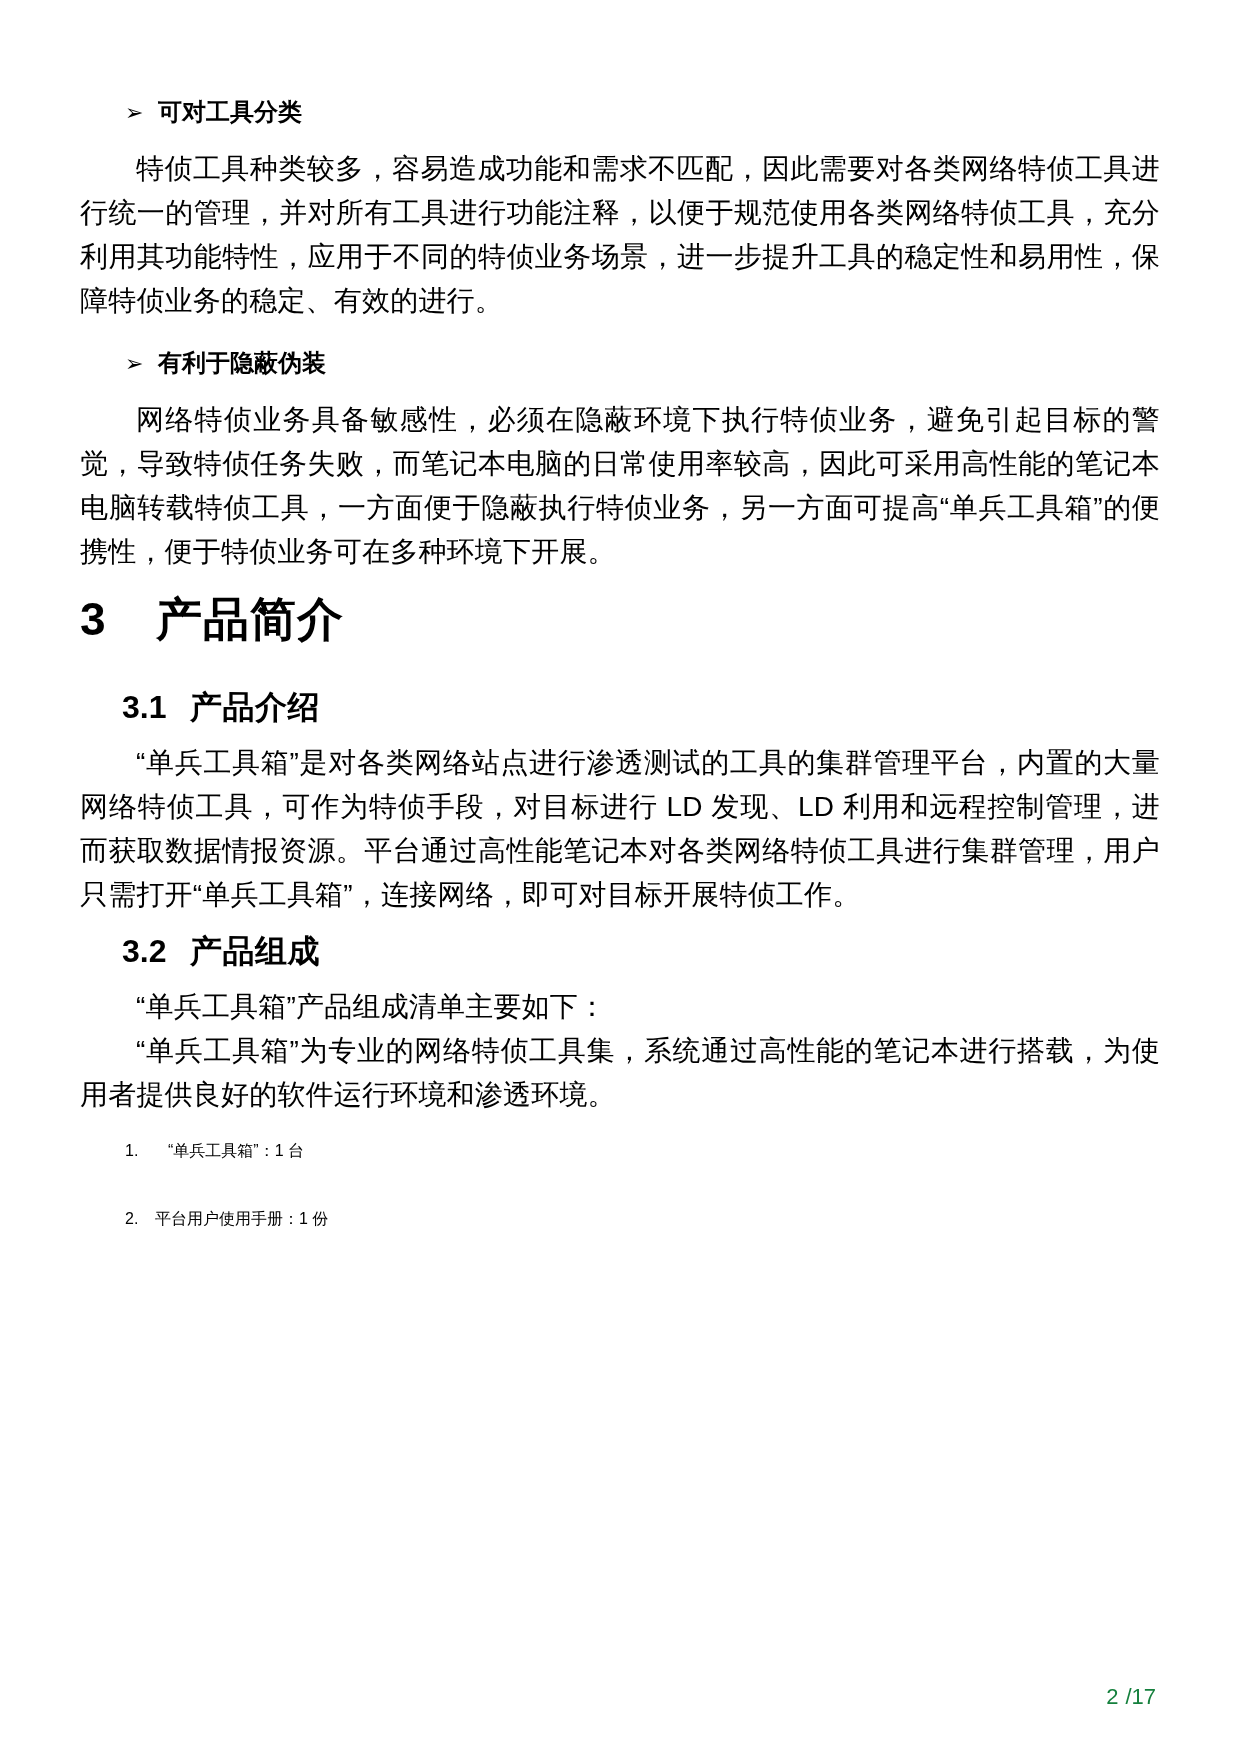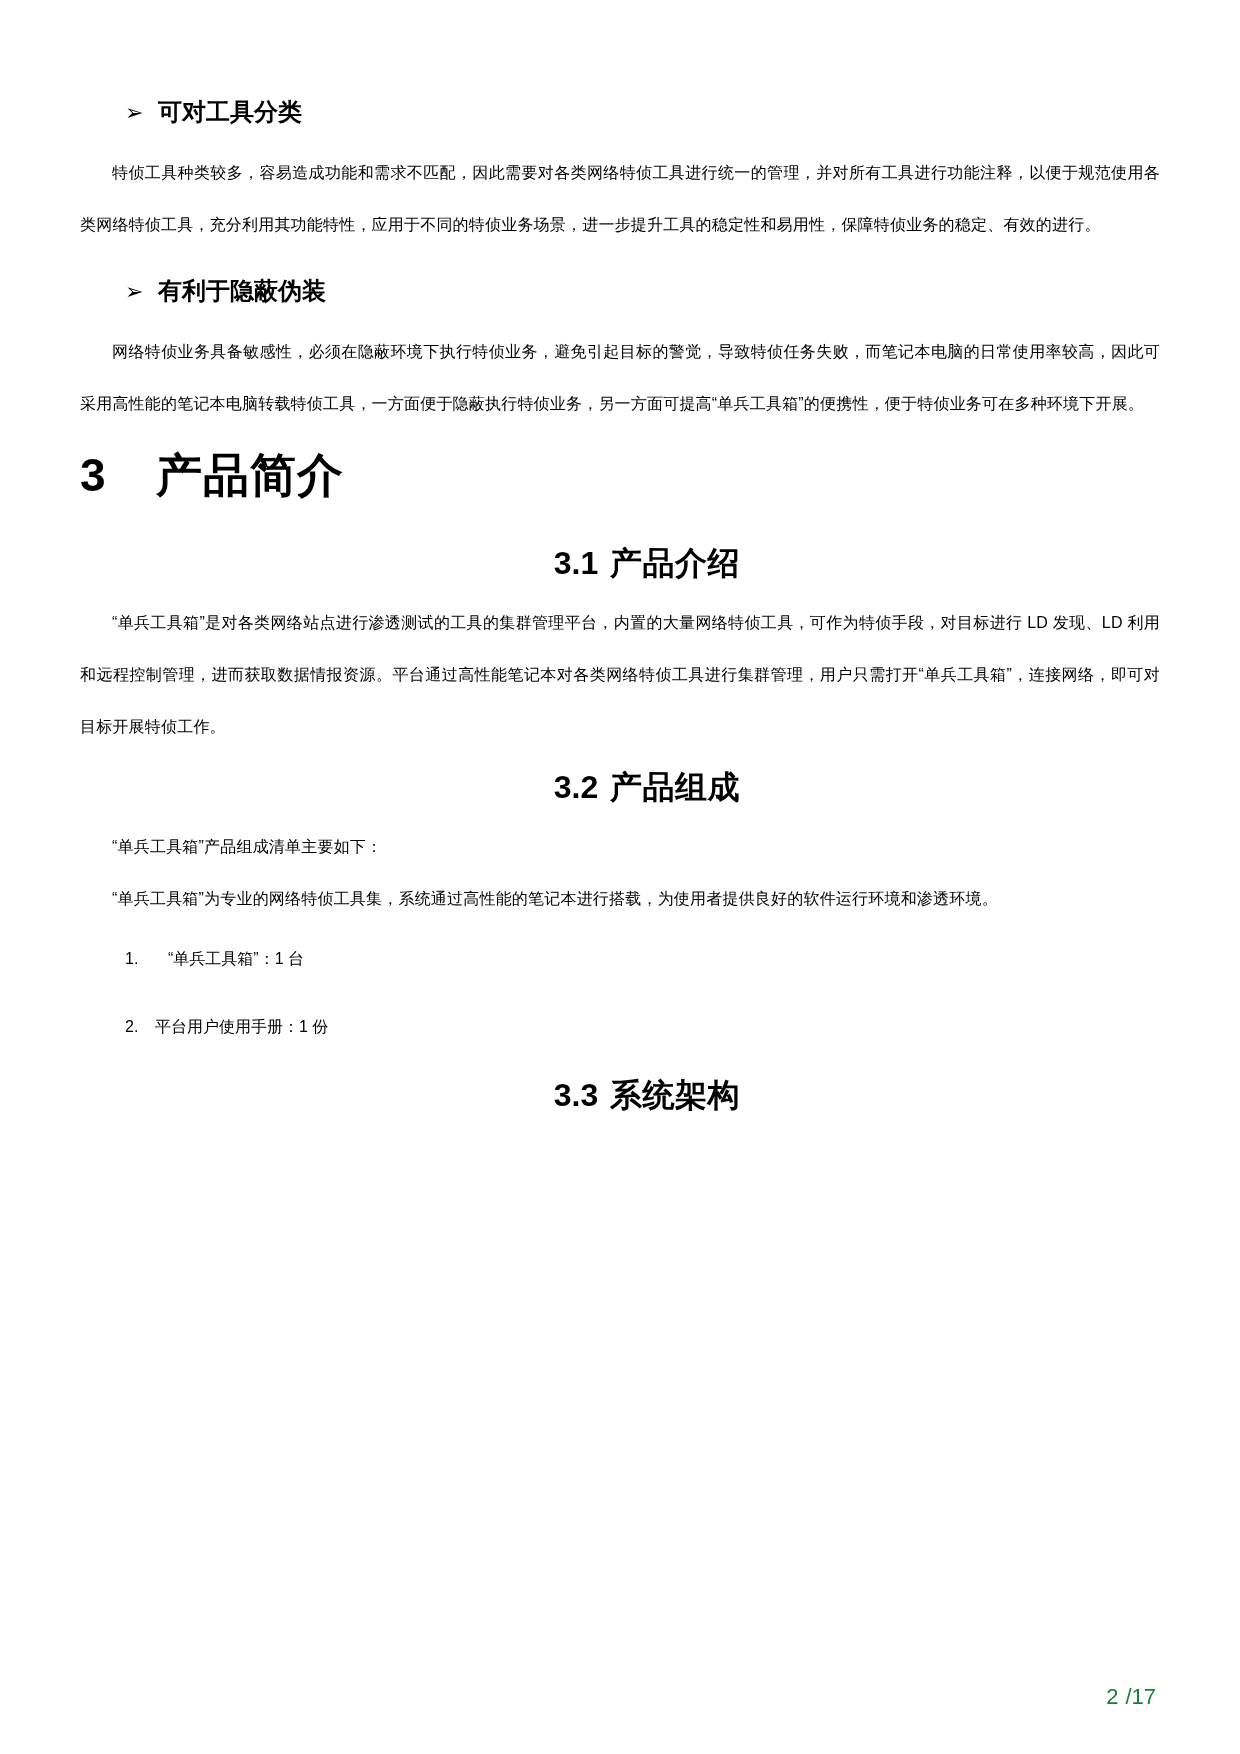--- a/index.html
+++ b/index.html
@@ -15,22 +15,22 @@
     overflow: hidden;
     font-family: "Liberation Sans", "DejaVu Sans", sans-serif;
     color: #000000;
   }
   .content {
     padding: 78px 80px 0 80px;
   }
   
   .para {
     margin: 0;
-    font-size: 16px;
-    line-height: 52px;
+    font-size: 28px;
+    line-height: 44px;
     text-align: justify;
     letter-spacing: 0.2px;
   }
   .para.indent {
     text-indent: 2em;
   }
   
   .feature-head {
     margin: 0;
     padding-left: 45px;
@@ -59,21 +59,20 @@
     letter-spacing: 0;
   }
   
   .h2 {
     margin: 0;
     padding-left: 42px;
     font-size: 32px;
     font-weight: 700;
     line-height: 68px;
     letter-spacing: 0.5px;
-    text-align: center;
   }
   .h2.spaced { margin-top: 18px; }
   .h2 .h2-num {
     display: inline-block;
     width: 68px;
     letter-spacing: 0;
   }
   
   .olist { margin: 0; }
   .oli {
@@ -136,22 +135,19 @@
 
     <div class="olist">
       <div class="oli first">
         <span class="num">1.</span><span>“单兵工具箱”：1 台</span>
       </div>
       <div class="oli second">
         <span class="num">2.</span><span>平台用户使用手册：1 份</span>
       </div>
     </div>
 
-    <h2 class="h2">
-      <span class="h2-num">3.3</span><span>系统架构</span>
-    </h2>
 
   </div>
 
   <div class="page-num">
     <span class="cur">2</span><span>/17</span>
   </div>
 </div>
 
 </body></html>

